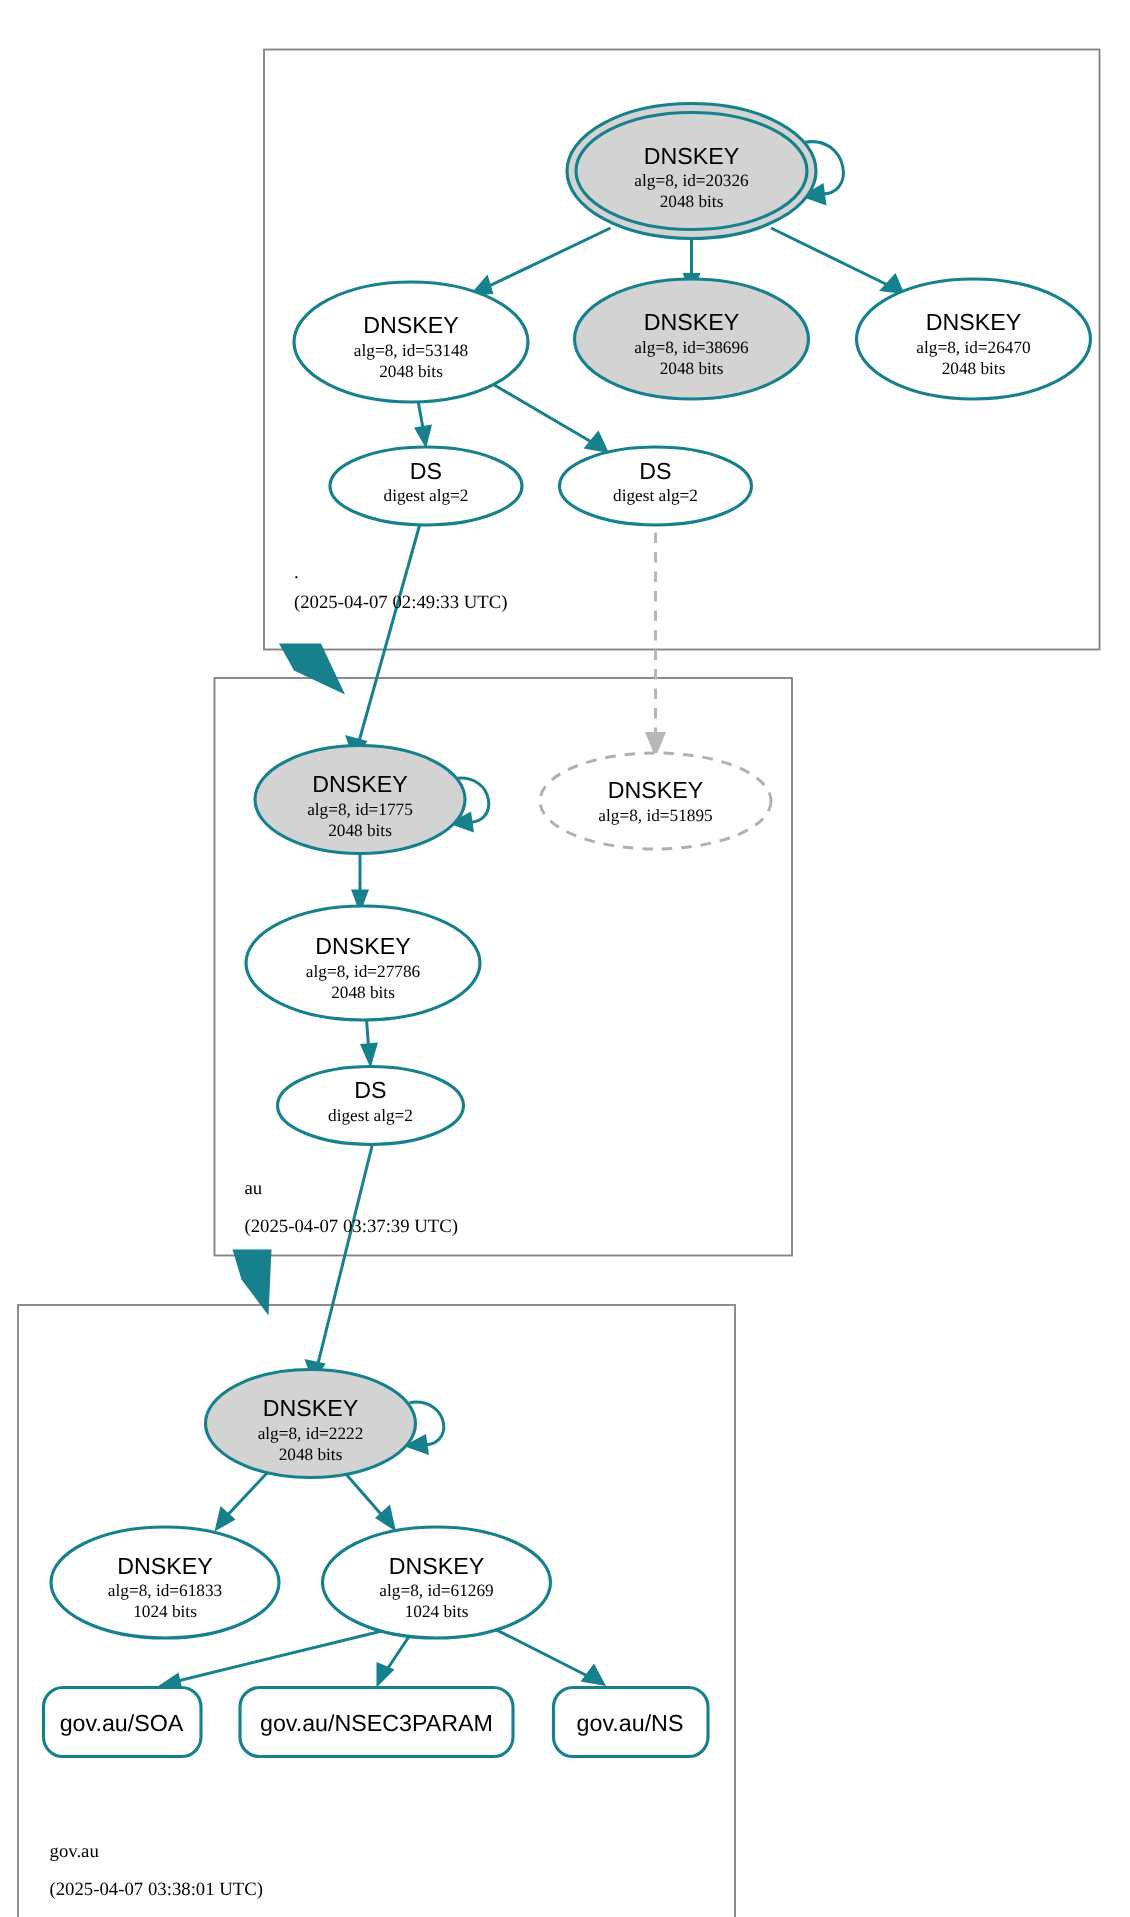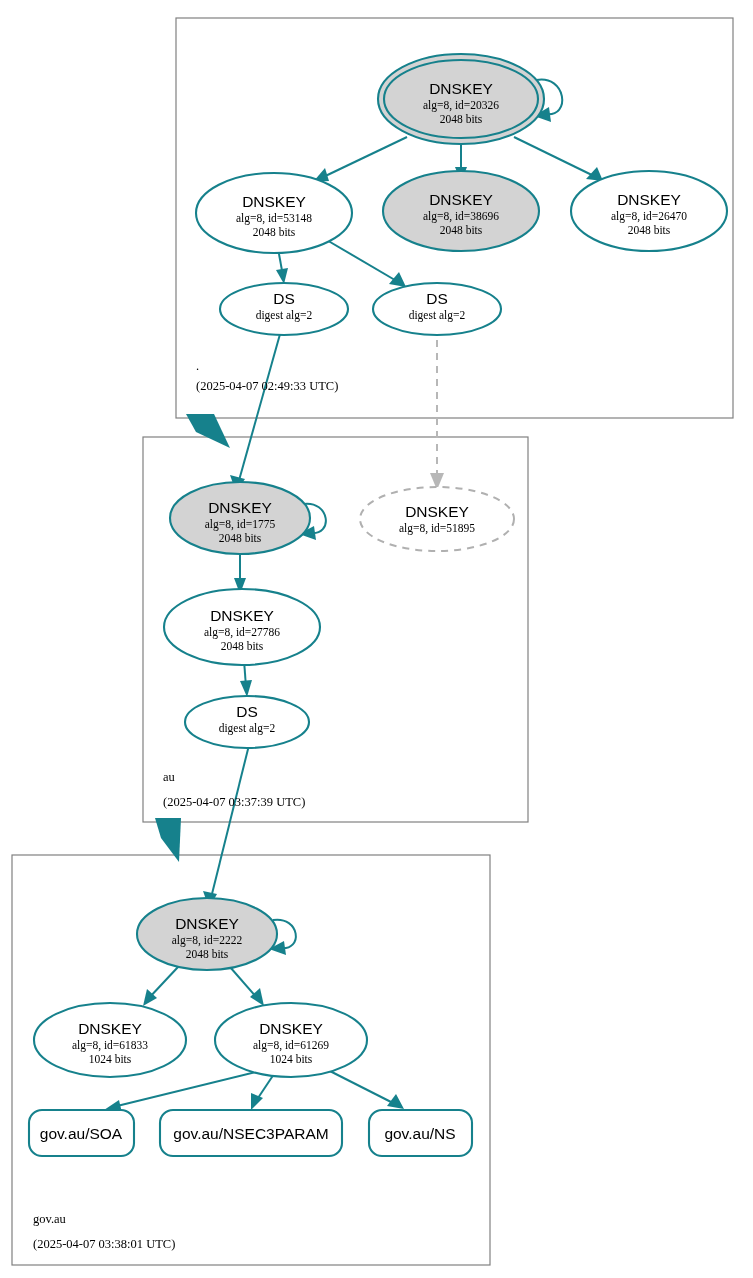--- a/index.html
+++ b/index.html
@@ -10,20 +10,21 @@
   body {
     width: 753px;
     height: 1278px;
     font-family: "Liberation Sans", sans-serif;
     overflow: hidden;
   }
   #graph-root {
     position: relative;
     width: 753px;
     height: 1000px;
+    margin-top: 15px;
   }
   svg#dnssec-graph {
     display: block;
     width: 753px;
     height: 1278px;
   }
   .zone-box {
     fill: #ffffff;
     stroke: #808080;
     stroke-width: 1.2;

